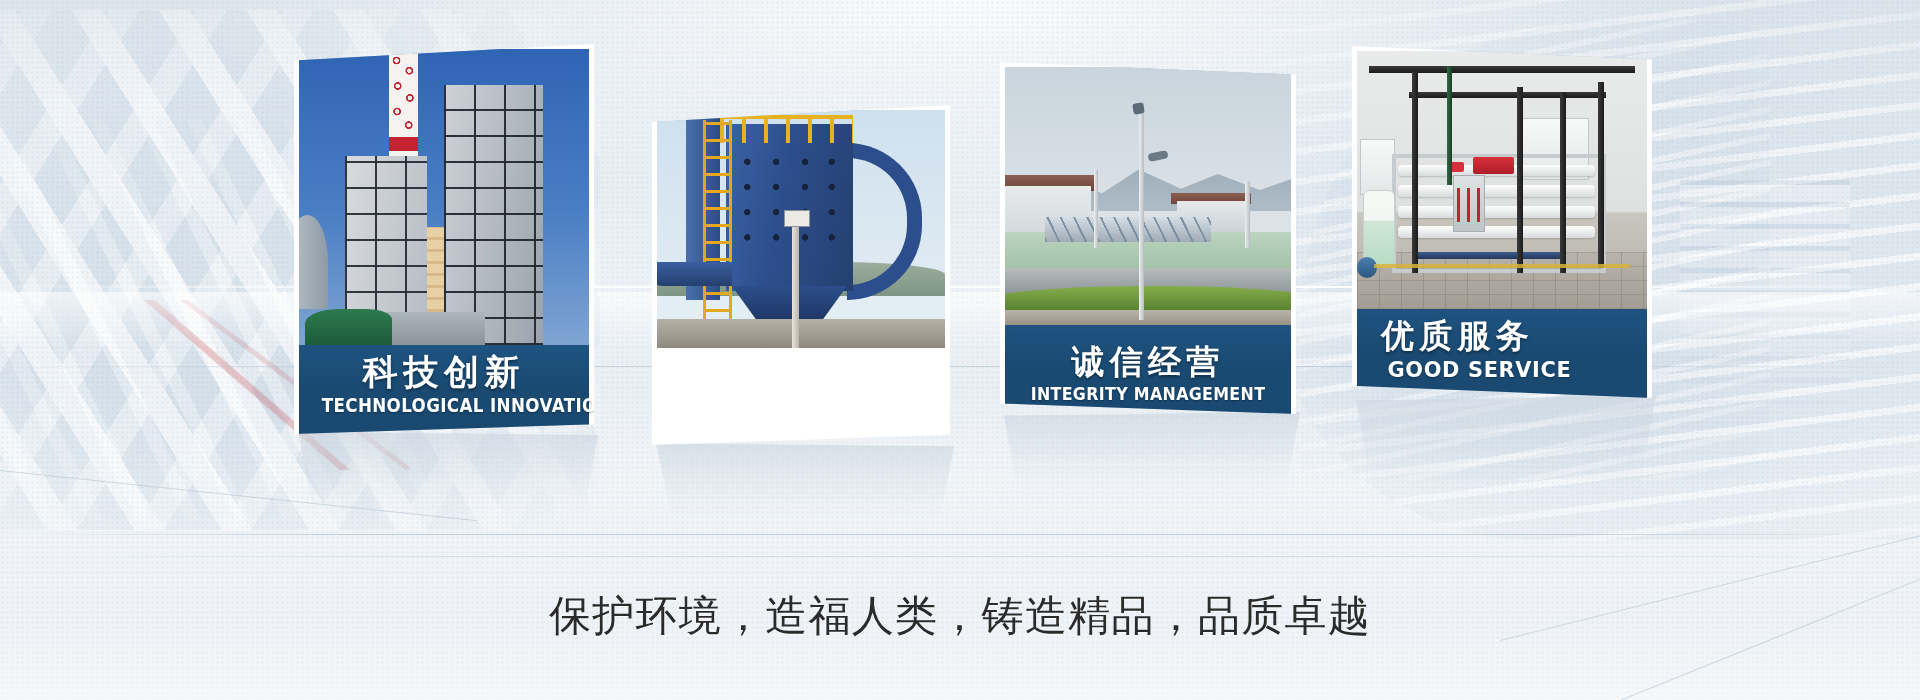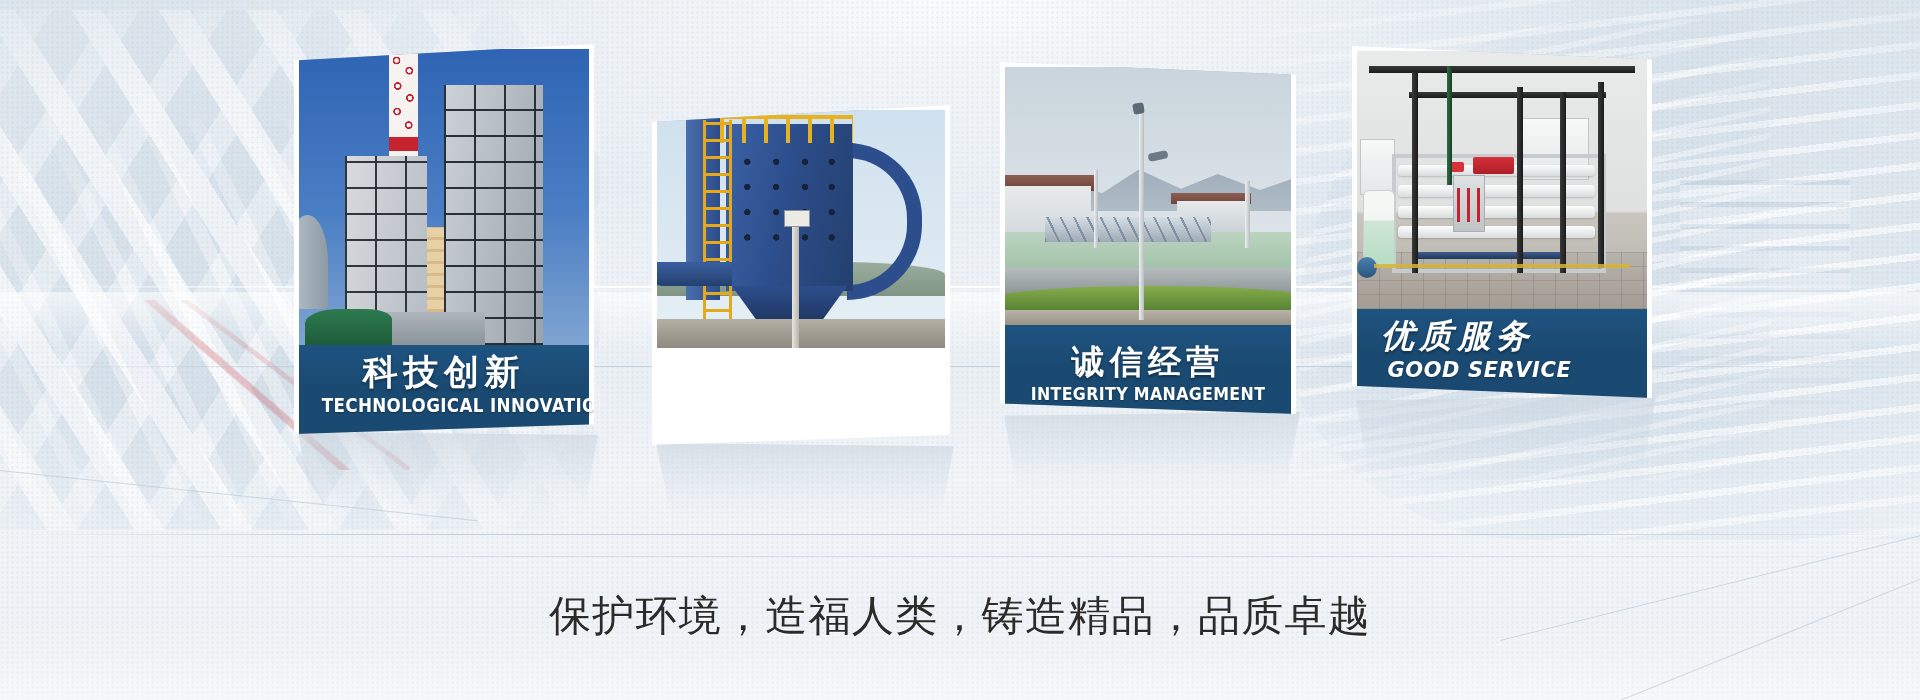--- a/index.html
+++ b/index.html
@@ -183,21 +183,21 @@
   #refl-1 { left:298px;  top:432px; width:300px; height:118px; clip-path:polygon(0% 0%, 100% 2.5%, 93% 100%, 7% 94%); }
   #refl-2 { left:656px;  top:443px; width:298px; height:112px; clip-path:polygon(0% 0%, 100% 3%, 93% 100%, 7% 92%); }
   #refl-3 { left:1004px; top:412px; width:296px; height:120px; clip-path:polygon(0% 3%, 100% 0%, 93% 94%, 7% 100%); }
   #refl-4 { left:1356px; top:396px; width:300px; height:124px; clip-path:polygon(0% 3.5%, 100% 0%, 93% 93%, 7% 100%); }
 
   
   #card-1 .cn { font-size:35px; } #card-1 .en { font-size:19px; }
   #card-2 .cn { font-size:35px; } #card-2 .en { font-size:21px; }
   #card-3 .cn { font-size:33px; } #card-3 .en { font-size:18px; }
   #card-4 .cn { font-size:33px; } #card-4 .en { font-size:22px; letter-spacing:.03em; transform:scaleX(.95); }
-  #card-4 .labelbar { text-align:left; padding-left:24px;font-style:italic; }
+  #card-4 .labelbar { text-align:left; padding-left:24px; }
 
   
   
   .s1-sky  { position:absolute; inset:0; background:linear-gradient(180deg,#2f64b4 0%, #4a7ec4 55%, #7fa4d2 100%); }
   .s1-stack{ position:absolute; left:31%; top:1%; width:10%; height:40%;
              background:#f2f2ee; }
   .s1-stack::before{ content:""; position:absolute; inset:0 0 28% 0;
              background:
                radial-gradient(circle 7px at 26% 10%, transparent 2px, #c02030 2.5px, #c02030 3.6px, transparent 4.1px),
                radial-gradient(circle 7px at 70% 22%, transparent 2px, #c02030 2.5px, #c02030 3.6px, transparent 4.1px),

